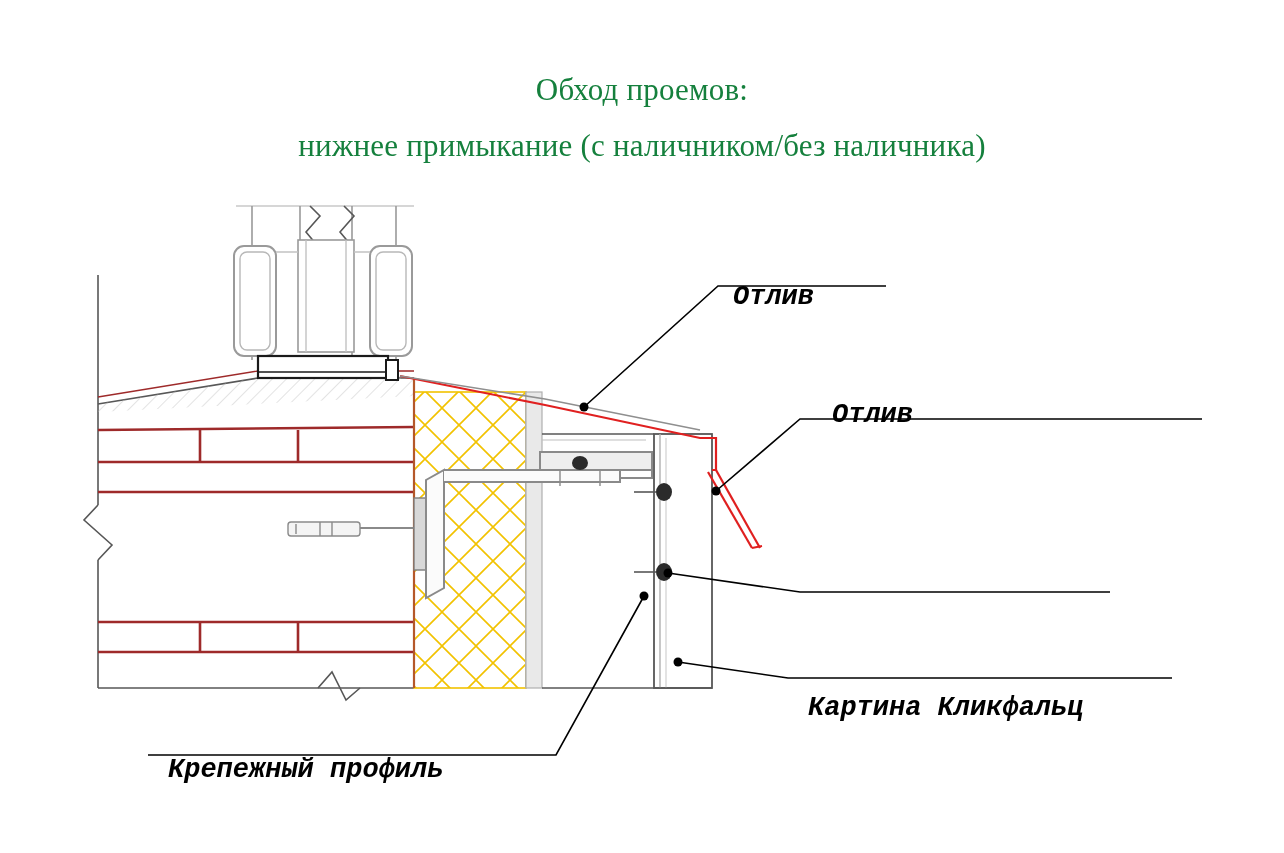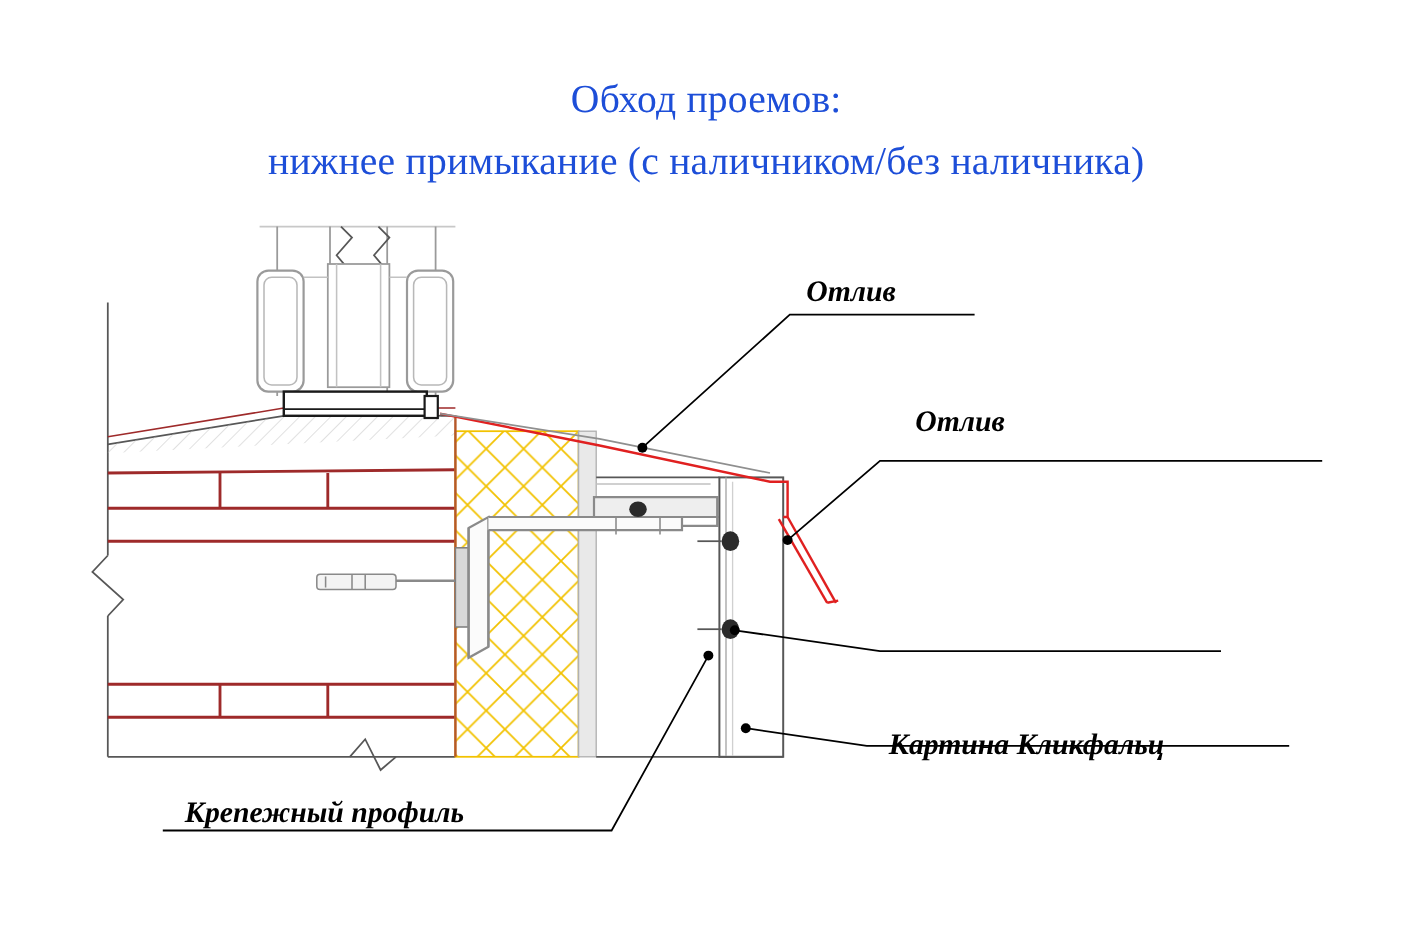--- a/index.html
+++ b/index.html
@@ -20,42 +20,43 @@
     width: 1284px;
     height: 853px;
   }
   .title {
     position: absolute;
     left: 0;
     top: 62px;
     width: 1284px;
     text-align: center;
     font-family: "Liberation Serif", serif;
-    font-size: 36px;
+    font-size: 31px;
     line-height: 56px;
-    color: #1d4ed8;
+    color: #15803d;
     letter-spacing: 0.2px;
   }
   .title .line2 { white-space: nowrap; }
   svg.drawing {
     position: absolute;
     left: 0;
     top: 0;
     width: 1284px;
     height: 853px;
   }
   .lbl {
     position: absolute;
-    font-family: Liberation Serif, serif;
+    font-family: Liberation Mono, monospace;
     font-style: italic;
     font-weight: bold;
     font-size: 27px;
     line-height: 33px;
     color: #000000;
     white-space: nowrap;
+    margin-top: 32px;
   }
 </style>
 </head>
 <body>
 
 <div id="stage">
 
   <div class="title">
     <div>Обход проемов:</div>
     <div class="line2">нижнее примыкание (с наличником/без наличника)</div>

